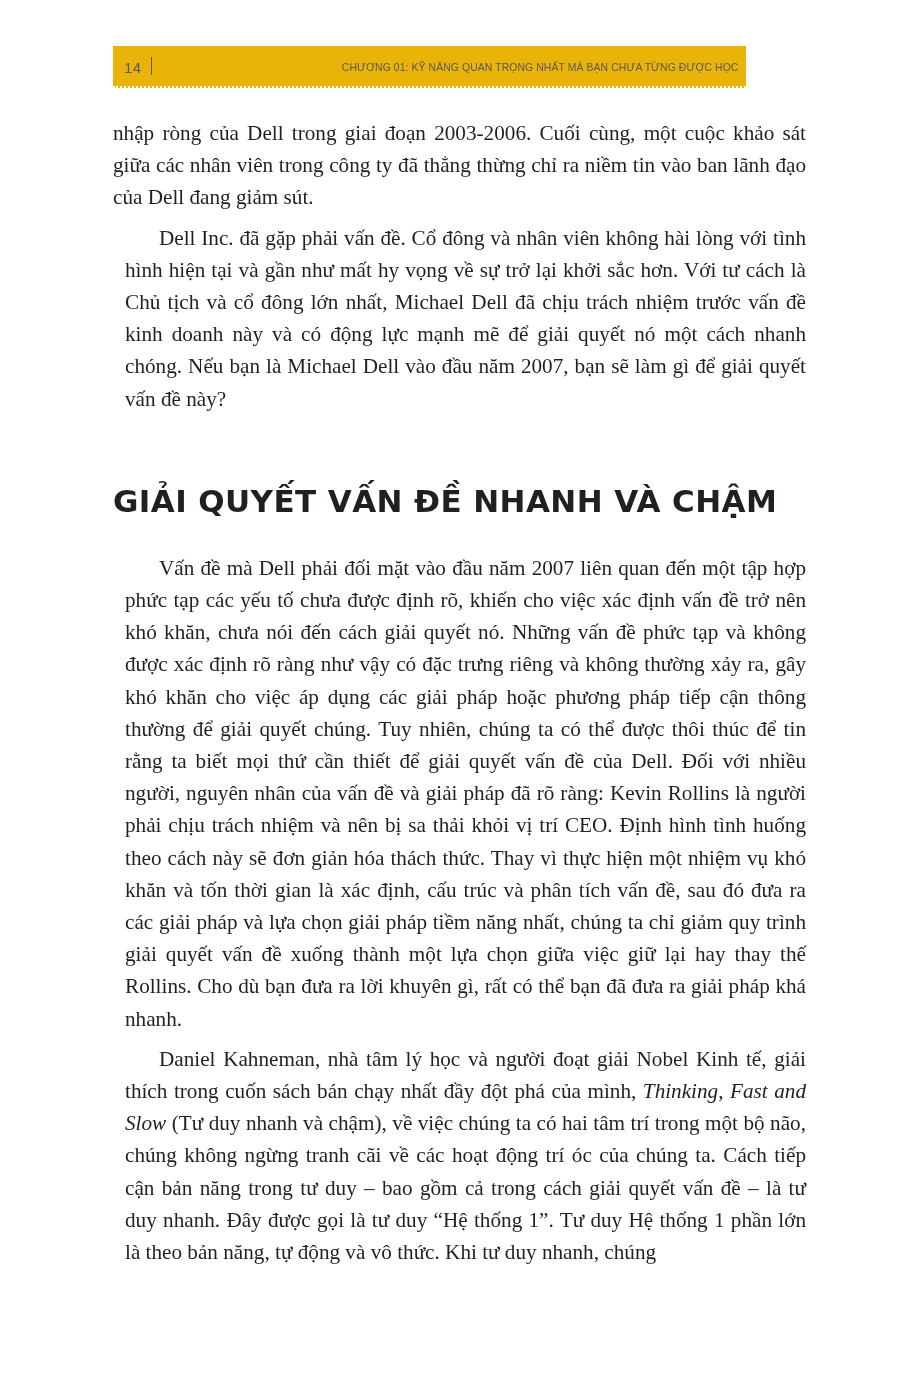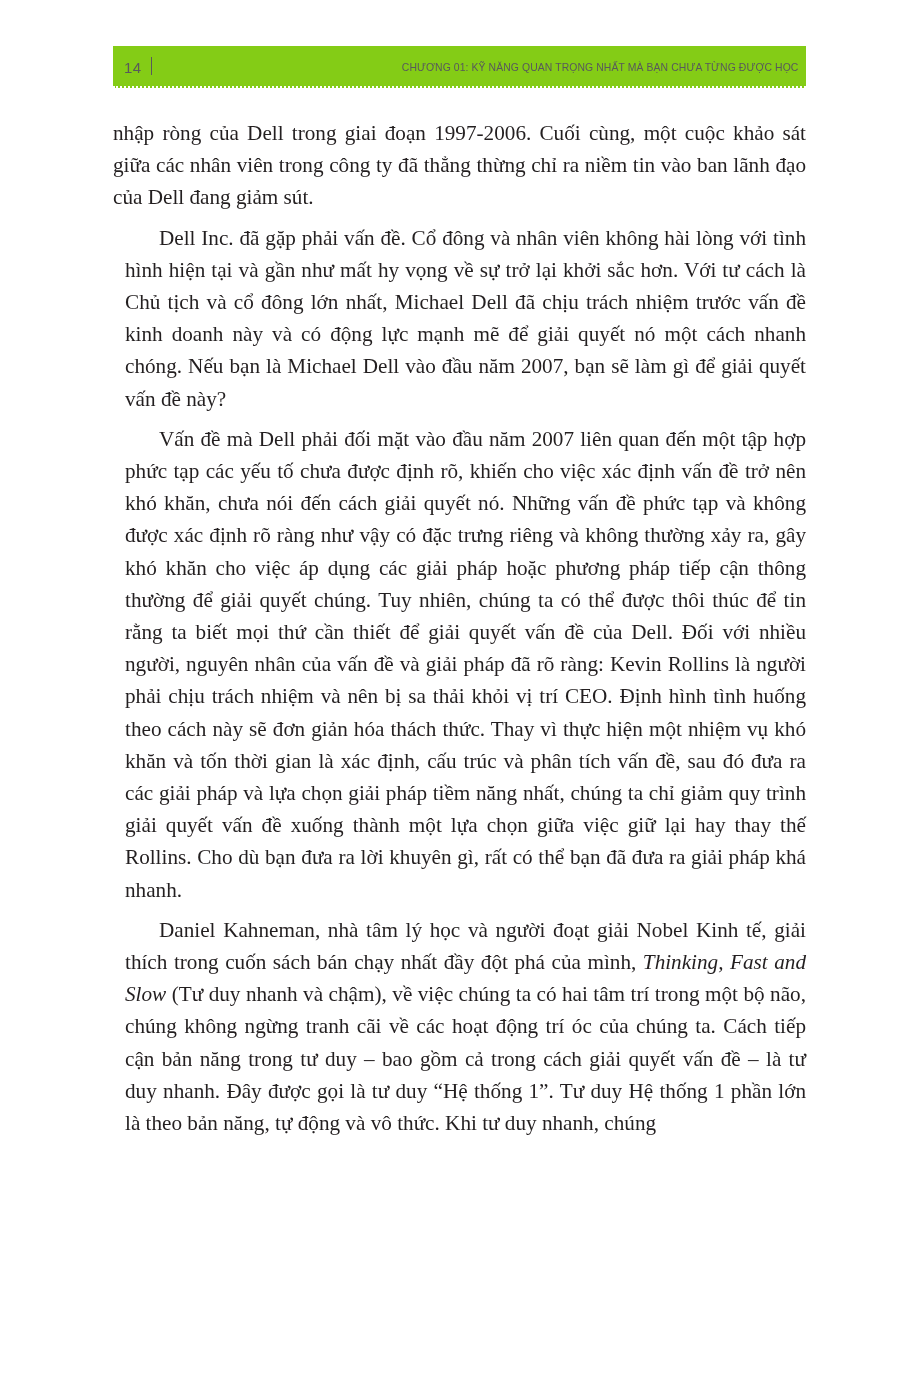--- a/index.html
+++ b/index.html
@@ -11,23 +11,23 @@
       width: 919px;
       height: 1384px;
       position: relative;
       overflow: hidden;
       color: #231f20;
     }
     .running-header {
       position: absolute;
       left: 113px;
       top: 46px;
-      width: 693px;
+      width: 633px;
       height: 42px;
-      background: #84cc16;
+      background: #eab308;
       border-bottom: 2px dotted #ffffff;
       box-sizing: border-box;
       font-family: "Liberation Sans", sans-serif;
     }
     .page-number {
       position: absolute;
       left: 11px;
       top: 13px;
       font-size: 15px;
       color: #58595b;
@@ -88,17 +88,18 @@
 </head>
 <body>
 
 <div class="running-header">
   <span class="page-number">14</span>
   <span class="header-sep"></span>
   <span class="chapter-title">CHƯƠNG 01: KỸ NĂNG QUAN TRỌNG NHẤT MÀ BẠN CHƯA TỪNG ĐƯỢC HỌC</span>
 </div>
 
 <div class="content">
-  <p class="para">nhập ròng của Dell trong giai đoạn 1997-2006. Cuối cùng, một cuộc khảo sát giữa các nhân viên trong công ty đã thẳng thừng chỉ ra niềm tin vào ban lãnh đạo của Dell đang giảm sút.</p>
+  <p class="para">nhập ròng của Dell trong giai đoạn 2003-2006. Cuối cùng, một cuộc khảo sát giữa các nhân viên trong công ty đã thẳng thừng chỉ ra niềm tin vào ban lãnh đạo của Dell đang giảm sút.</p>
   <p class="para indent">Dell Inc. đã gặp phải vấn đề. Cổ đông và nhân viên không hài lòng với tình hình hiện tại và gần như mất hy vọng về sự trở lại khởi sắc hơn. Với tư cách là Chủ tịch và cổ đông lớn nhất, Michael Dell đã chịu trách nhiệm trước vấn đề kinh doanh này và có động lực mạnh mẽ để giải quyết nó một cách nhanh chóng. Nếu bạn là Michael Dell vào đầu năm 2007, bạn sẽ làm gì để giải quyết vấn đề này?</p>
+  <h2 class="section-heading">GIẢI QUYẾT VẤN ĐỀ NHANH VÀ CHẬM</h2>
   <p class="para indent">Vấn đề mà Dell phải đối mặt vào đầu năm 2007 liên quan đến một tập hợp phức tạp các yếu tố chưa được định rõ, khiến cho việc xác định vấn đề trở nên khó khăn, chưa nói đến cách giải quyết nó. Những vấn đề phức tạp và không được xác định rõ ràng như vậy có đặc trưng riêng và không thường xảy ra, gây khó khăn cho việc áp dụng các giải pháp hoặc phương pháp tiếp cận thông thường để giải quyết chúng. Tuy nhiên, chúng ta có thể được thôi thúc để tin rằng ta biết mọi thứ cần thiết để giải quyết vấn đề của Dell. Đối với nhiều người, nguyên nhân của vấn đề và giải pháp đã rõ ràng: Kevin Rollins là người phải chịu trách nhiệm và nên bị sa thải khỏi vị trí CEO. Định hình tình huống theo cách này sẽ đơn giản hóa thách thức. Thay vì thực hiện một nhiệm vụ khó khăn và tốn thời gian là xác định, cấu trúc và phân tích vấn đề, sau đó đưa ra các giải pháp và lựa chọn giải pháp tiềm năng nhất, chúng ta chỉ giảm quy trình giải quyết vấn đề xuống thành một lựa chọn giữa việc giữ lại hay thay thế Rollins. Cho dù bạn đưa ra lời khuyên gì, rất có thể bạn đã đưa ra giải pháp khá nhanh.</p>
   <p class="para indent"><span>Daniel Kahneman, nhà tâm lý học và người đoạt giải Nobel Kinh tế, giải thích trong cuốn sách bán chạy nhất đầy đột phá của mình, </span><span class="italic">Thinking, Fast and Slow</span><span> (Tư duy nhanh và chậm), về việc chúng ta có hai tâm trí trong một bộ não, chúng không ngừng tranh cãi về các hoạt động trí óc của chúng ta. Cách tiếp cận bản năng trong tư duy – bao gồm cả trong cách giải quyết vấn đề – là tư duy nhanh. Đây được gọi là tư duy “Hệ thống 1”. Tư duy Hệ thống 1 phần lớn là theo bản năng, tự động và vô thức. Khi tư duy nhanh, chúng</span></p>
 </div>
 
 </body></html>

